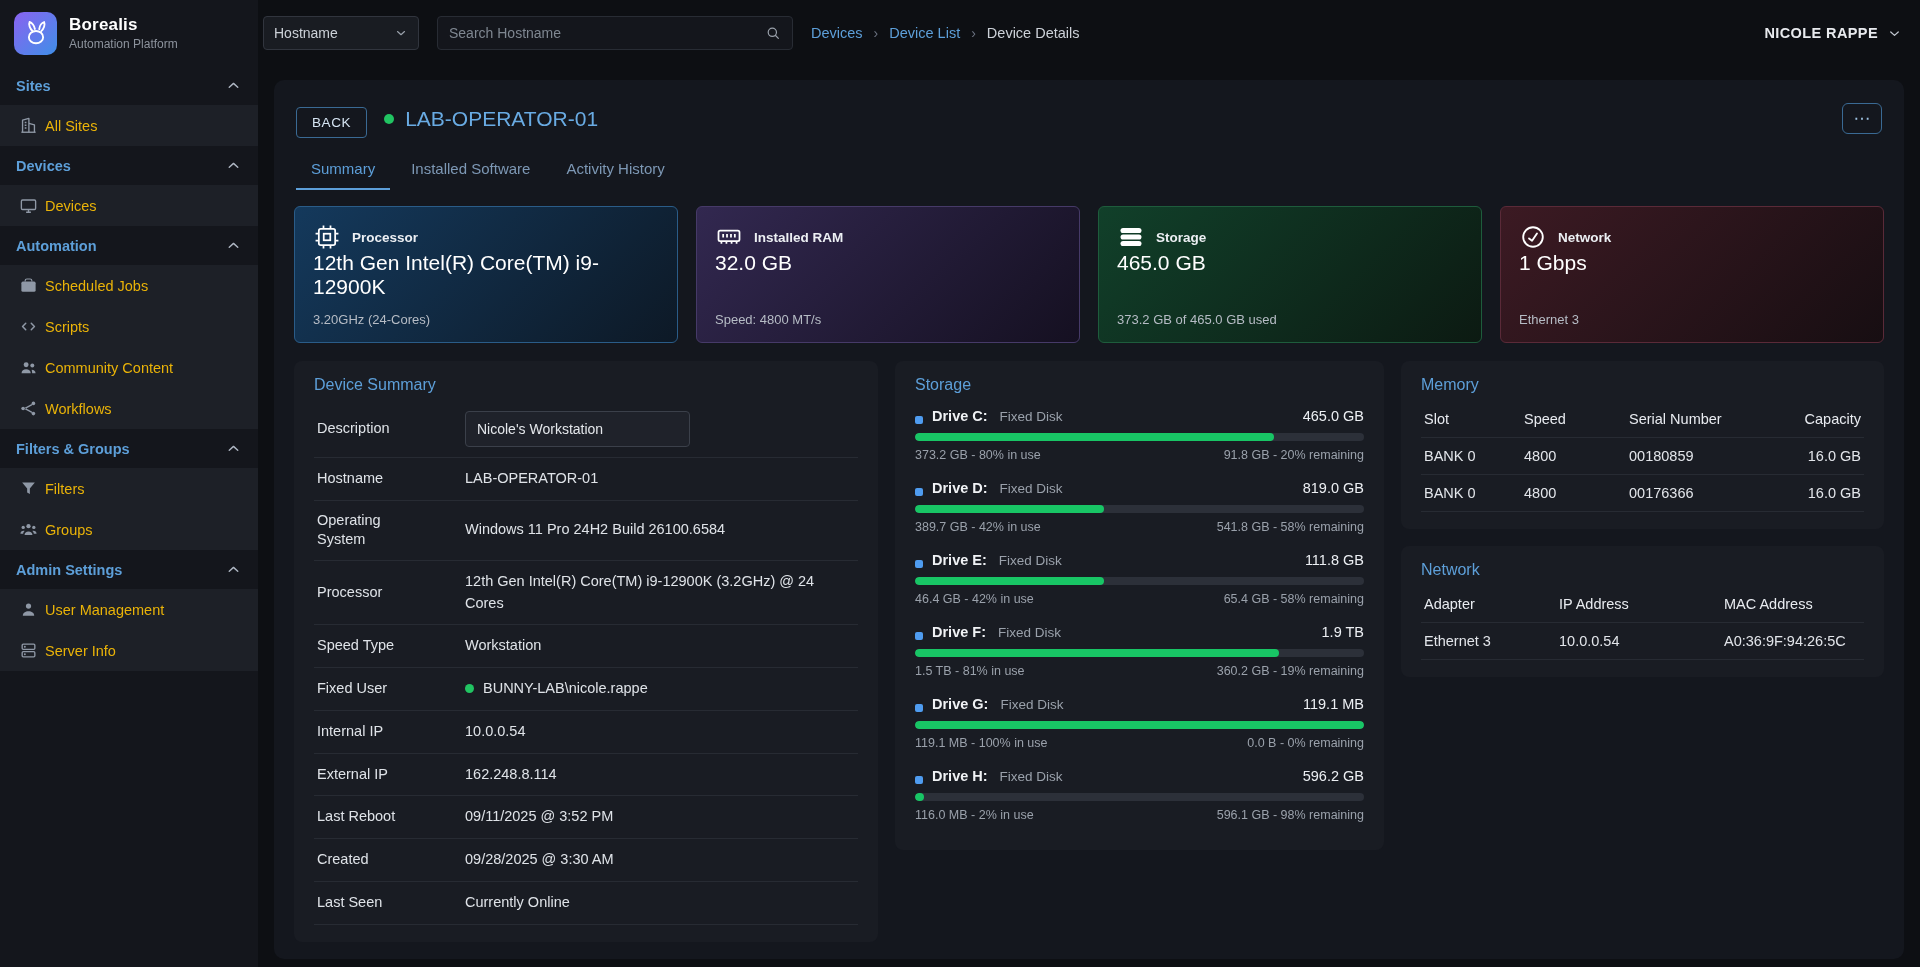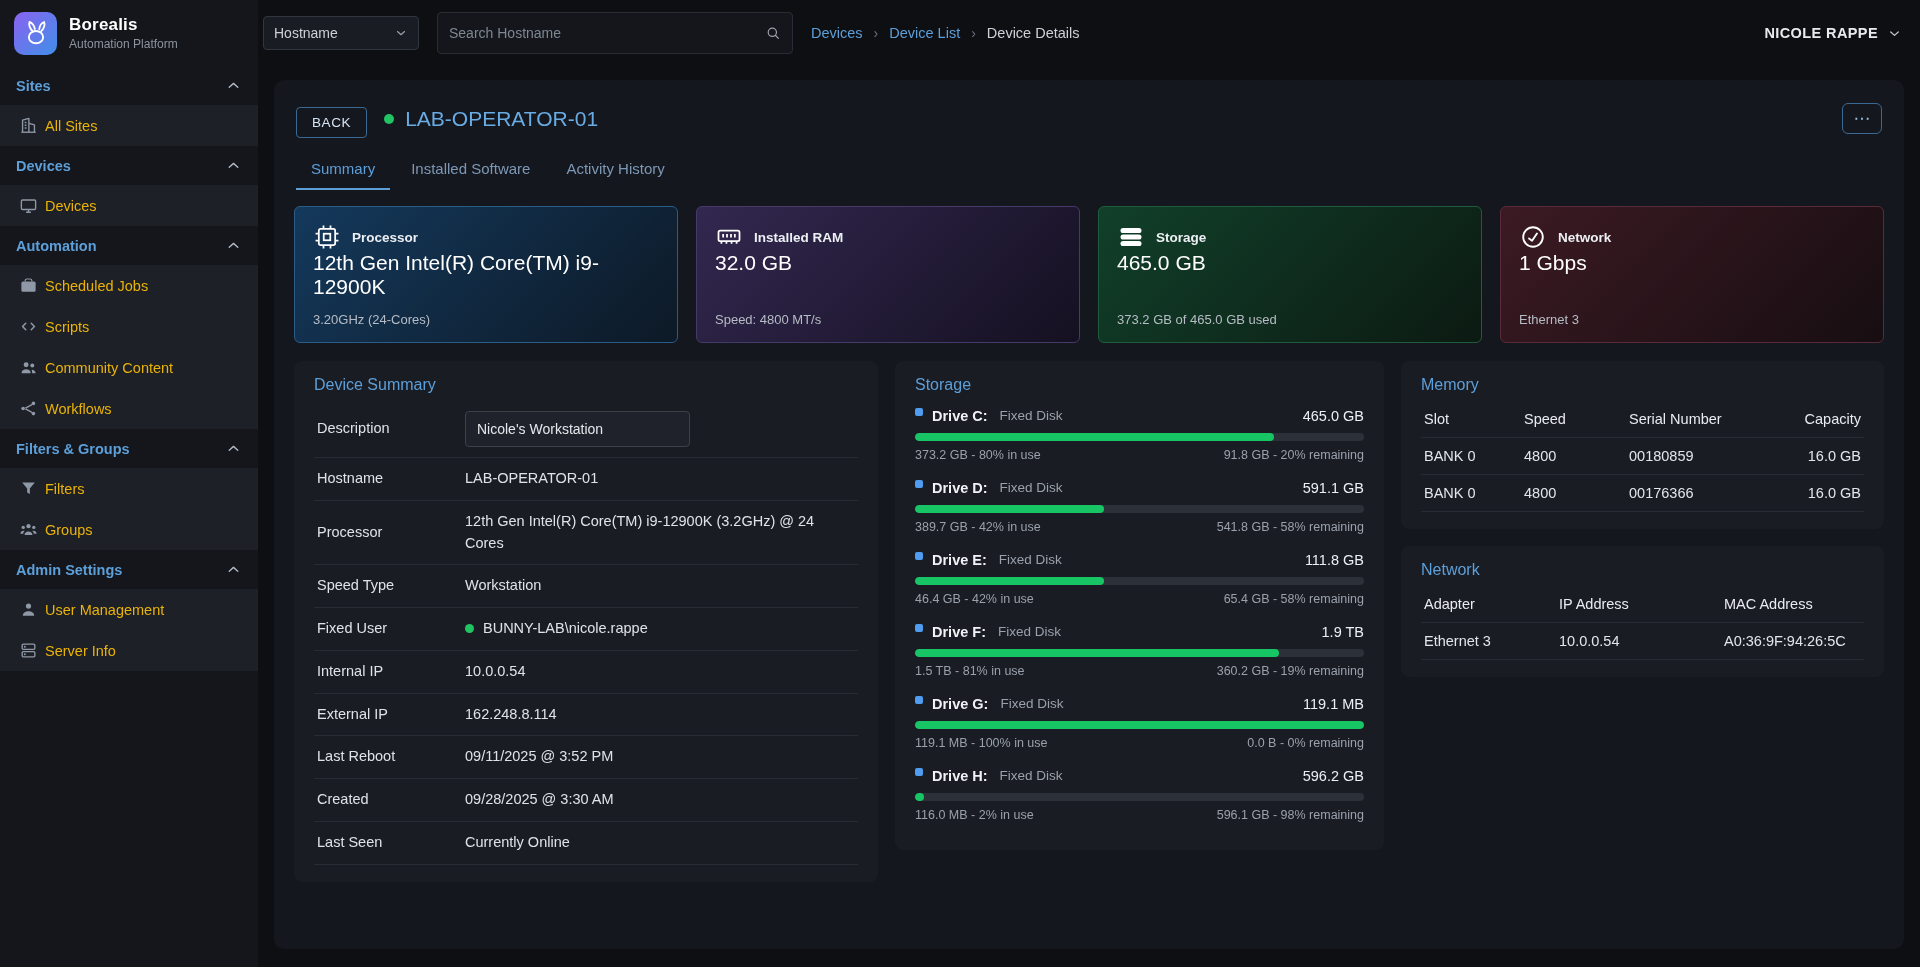--- a/index.html
+++ b/index.html
@@ -28,21 +28,21 @@
   .side-item { display: flex; align-items: center; gap: 7px; padding: 11px 16px 11px 19px; color: #eab308; font-size: 14.5px; cursor: pointer; background: #1d2027; }
   .side-item .icon { color: #8f98a6; }
 
   
   .main { flex: 1; display: flex; flex-direction: column; min-width: 0; }
 
   
   .topbar { height: 66px; min-height: 66px; display: flex; align-items: center; padding: 0 18px 0 5px; gap: 18px; }
   .hostname-select { display: flex; align-items: center; justify-content: space-between; width: 156px; height: 34px; background: #191c22; border: 1px solid #31353e; border-radius: 4px; padding: 0 10px; color: #ccd1d8; font-size: 14px; cursor: pointer; }
   .hostname-select .icon { color: #9aa1ab; width: 14px; height: 14px; }
-  .search-box { display: flex; align-items: center; width: 356px; height: 42px; background: #14161c; border: 1px solid #282c34; border-radius: 4px; padding: 0 11px; gap: 8px; }
+  .search-box { display: flex; align-items: center; width: 356px; height: 34px; background: #14161c; border: 1px solid #282c34; border-radius: 4px; padding: 0 11px; gap: 8px; }
   .search-box input { flex: 1; background: transparent; border: 0; outline: 0; color: #dfe2e7; font-size: 14px; font-family: inherit; }
   .search-box input::placeholder { color: #7f8791; }
   .search-box .icon { color: #9aa1ab; }
   .breadcrumb { display: flex; align-items: center; gap: 11px; font-size: 14.5px; }
   .crumb-link { color: #5d9fd9; cursor: pointer; }
   .crumb-sep { color: #6b7280; font-size: 14px; }
   .crumb-current { color: #ccd1d8; }
   .topbar-spacer { flex: 1; }
   .user-menu { display: flex; align-items: center; gap: 9px; color: #e8eaee; font-size: 14.5px; font-weight: bold; letter-spacing: .4px; cursor: pointer; }
   .user-menu .icon { width: 15px; height: 15px; color: #c2c8d1; }
@@ -79,21 +79,21 @@
   .right-col { flex: 1; display: flex; flex-direction: column; gap: 17px; }
 
   
   .ds-row { display: flex; align-items: center; padding: 10px 3px; border-bottom: 1px solid #272b33; gap: 36px; }
   .ds-label { width: 112px; min-width: 112px; color: #dfe3e8; font-size: 14.5px; line-height: 1.35; }
   .ds-value { color: #dfe3e8; font-size: 14.5px; line-height: 1.5; }
   .ds-input { background: #1f222a; border: 1px solid #3b404a; border-radius: 4px; color: #e4e7eb; padding: 9px 11px; font-size: 14px; width: 225px; font-family: inherit; outline: none; }
 
   
   .drive { padding: 7px 0 4px; margin-bottom: 7px; }
-  .drive-head { display: flex; align-items: flex-start; gap: 9px; }
+  .drive-head { display: flex; align-items: flex-end; gap: 9px; }
   .drive-bullet { width: 8px; height: 8px; background: #4f9cf0; border-radius: 2px; flex-shrink: 0; }
   .drive-name { font-weight: bold; font-size: 14.5px; color: #f0f2f5; }
   .drive-type { color: #9aa1ab; font-size: 13.5px; margin-left: 3px; }
   .drive-capacity { margin-left: auto; font-size: 14.5px; color: #eceff3; }
   .drive-bar { height: 8px; background: #2c3039; border-radius: 5px; margin-top: 9px; overflow: hidden; }
   .drive-fill { height: 100%; background: #18c565; border-radius: 5px; }
   .drive-stats { display: flex; justify-content: space-between; margin-top: 7px; font-size: 12.5px; color: #9aa1ab; }
 
   
   .trow { display: grid; padding: 10px 3px; border-bottom: 1px solid #272b33; font-size: 14.5px; color: #e2e5ea; }
@@ -386,20 +386,24 @@
           <div id="ds-rows">
               <div class="ds-row">
                 <div class="ds-label">Description</div>
                 <input class="ds-input" value="Nicole's Workstation" style="">
               </div>
               <div class="ds-row">
                 <div class="ds-label">Hostname</div>
                 <div class="ds-value">LAB-OPERATOR-01</div>
               </div>
               <div class="ds-row">
+                <div class="ds-label">Operating System</div>
+                <div class="ds-value">Windows 11 Pro 24H2 Build 26100.6584</div>
+              </div>
+              <div class="ds-row">
                 <div class="ds-label">Processor</div>
                 <div class="ds-value">12th Gen Intel(R) Core(TM) i9-12900K (3.2GHz) @ 24 Cores</div>
               </div>
               <div class="ds-row">
                 <div class="ds-label">Speed Type</div>
                 <div class="ds-value">Workstation</div>
               </div>
               <div class="ds-row">
                 <div class="ds-label">Fixed User</div>
                 <div class="ds-value"><span class="online-dot sm"></span>BUNNY-LAB\nicole.rappe</div>
@@ -443,21 +447,21 @@
                 <div class="drive-stats">
                   <span>373.2 GB - 80% in use</span>
                   <span>91.8 GB - 20% remaining</span>
                 </div>
               </div>
               <div class="drive">
                 <div class="drive-head">
                   <span class="drive-bullet"></span>
                   <span class="drive-name">Drive D:</span>
                   <span class="drive-type">Fixed Disk</span>
-                  <span class="drive-capacity">591.1 GB</span>
+                  <span class="drive-capacity">819.0 GB</span>
                 </div>
                 <div class="drive-bar">
                   <div class="drive-fill" style="width:42%"></div>
                 </div>
                 <div class="drive-stats">
                   <span>389.7 GB - 42% in use</span>
                   <span>541.8 GB - 58% remaining</span>
                 </div>
               </div>
               <div class="drive">

